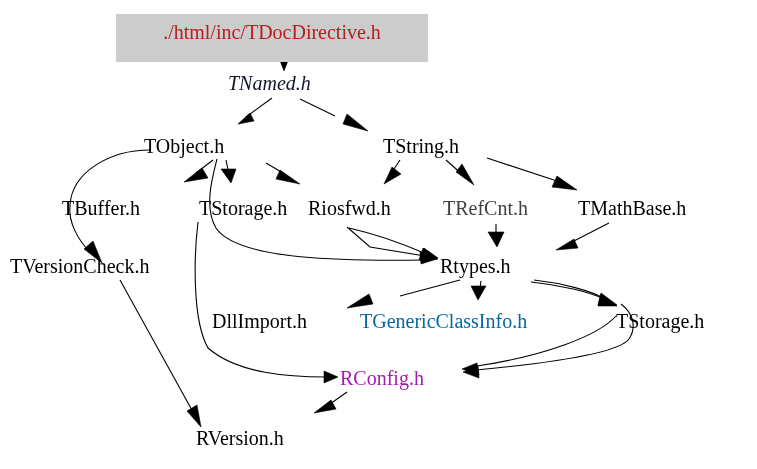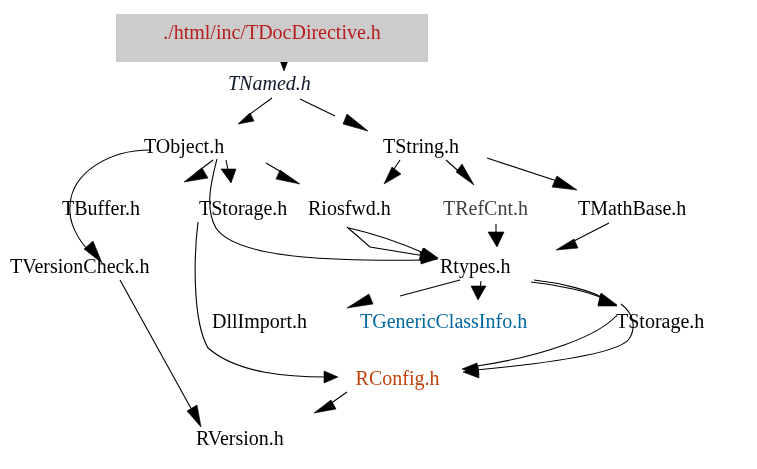--- a/index.html
+++ b/index.html
@@ -158,17 +158,17 @@
       <div class="node" style="left: 34px; top: 197px; width: 106px; height: 24px; color: rgb(0, 0, 0); text-align: right;"><span>TBuffer.h</span></div>
       <div class="node" style="left: 167px; top: 197px; width: 123px; height: 24px; color: rgb(0, 0, 0); margin-left: 32px;"><span>TStorage.h</span></div>
       <div class="node" style="left: 308px; top: 197px; width: 110px; height: 24px; color: rgb(0, 0, 0);"><span>Riosfwd.h</span></div>
       <div class="node" style="left: 443px; top: 197px; width: 111px; height: 24px; color: #404040;"><span>TRefCnt.h</span></div>
       <div class="node" style="left: 578px; top: 197px; width: 148px; height: 24px; color: rgb(0, 0, 0);"><span>TMathBase.h</span></div>
       <div class="node" style="left: 10px; top: 255px; width: 194px; height: 24px; color: rgb(0, 0, 0);"><span>TVersionCheck.h</span></div>
       <div class="node" style="left: 440px; top: 255px; width: 98px; height: 24px; color: rgb(0, 0, 0);"><span>Rtypes.h</span></div>
       <div class="node" style="left: 212px; top: 310px; width: 126px; height: 24px; color: rgb(0, 0, 0);"><span>DllImport.h</span></div>
       <div class="node" style="left: 360px; top: 310px; width: 229px; height: 24px; color: #0369a1;"><span>TGenericClassInfo.h</span></div>
       <div class="node" style="left: 616px; top: 310px; width: 124px; height: 24px; color: rgb(0, 0, 0);"><span>TStorage.h</span></div>
-      <div class="node" style="left: 340px; top: 367px; width: 115px; height: 24px; color: #c2410c; text-align: center;"><span>RConfig.h</span></div>
+      <div class="node" style="left: 340px; top: 367px; width: 115px; height: 24px; color: #a21caf;"><span>RConfig.h</span></div>
       <div class="node" style="left: 196px; top: 427px; width: 117px; height: 24px; color: rgb(0, 0, 0);"><span>RVersion.h</span></div>
     </div>
 
 </div>
 
 </body></html>

